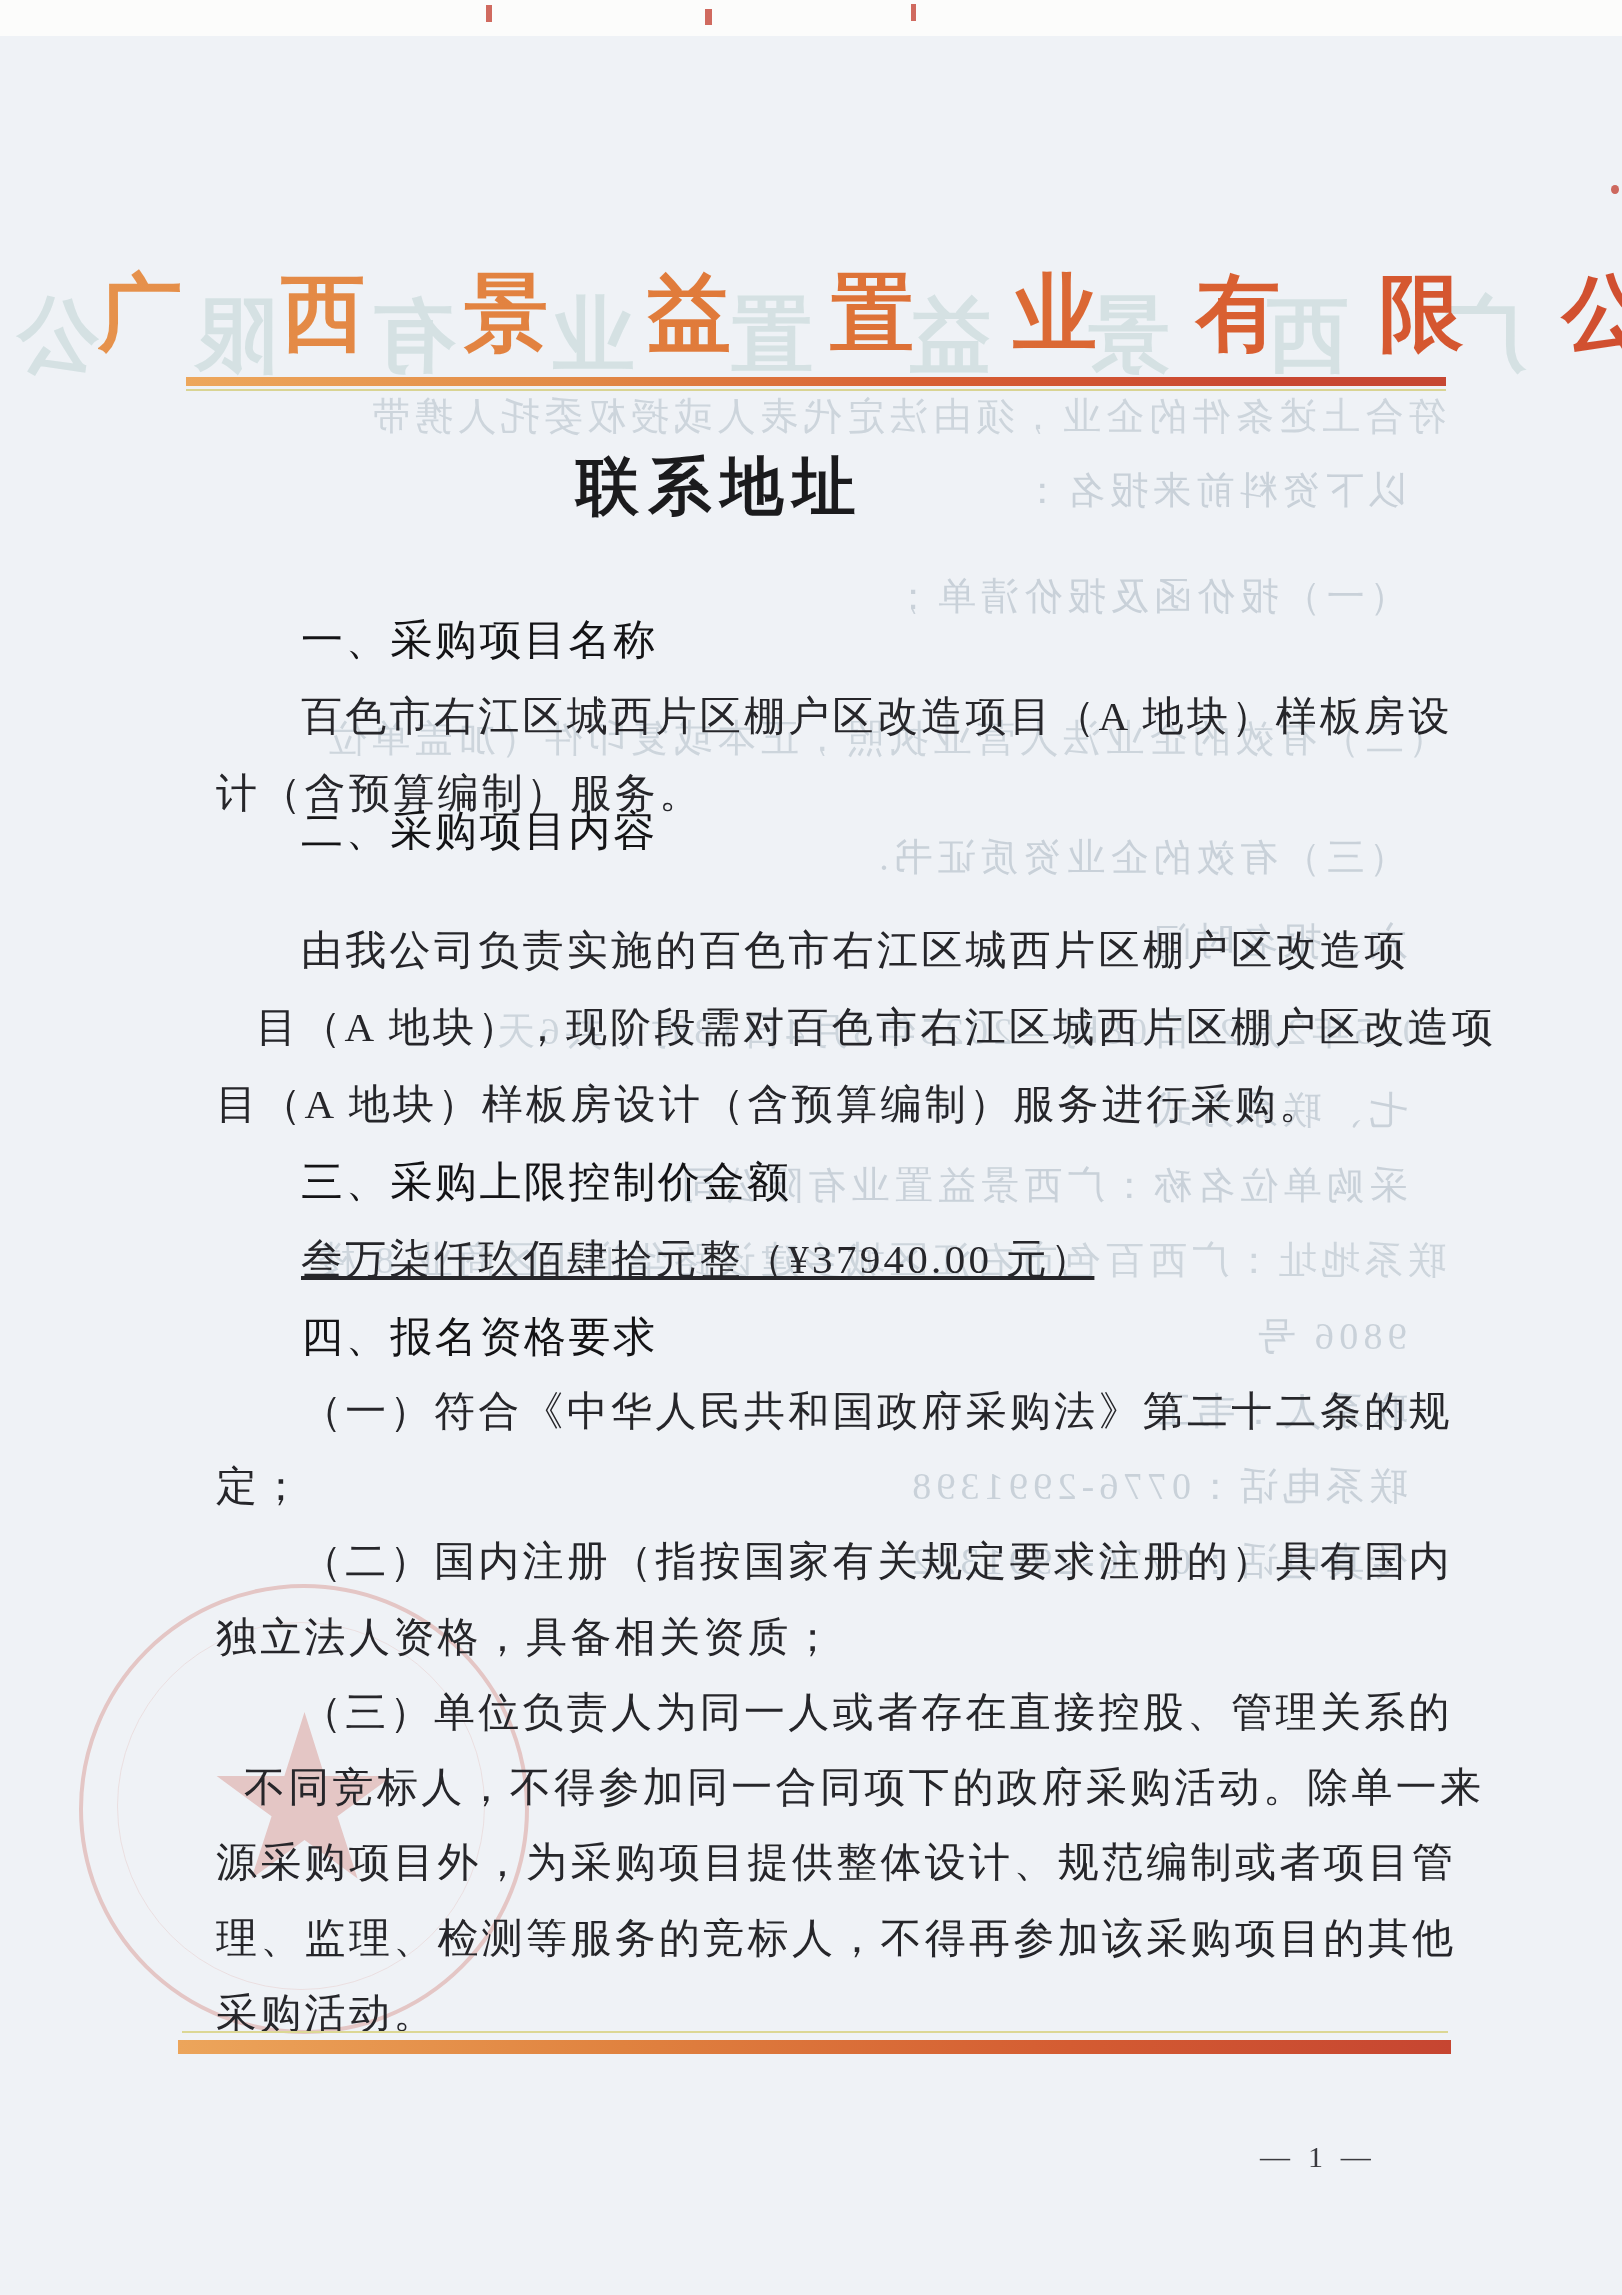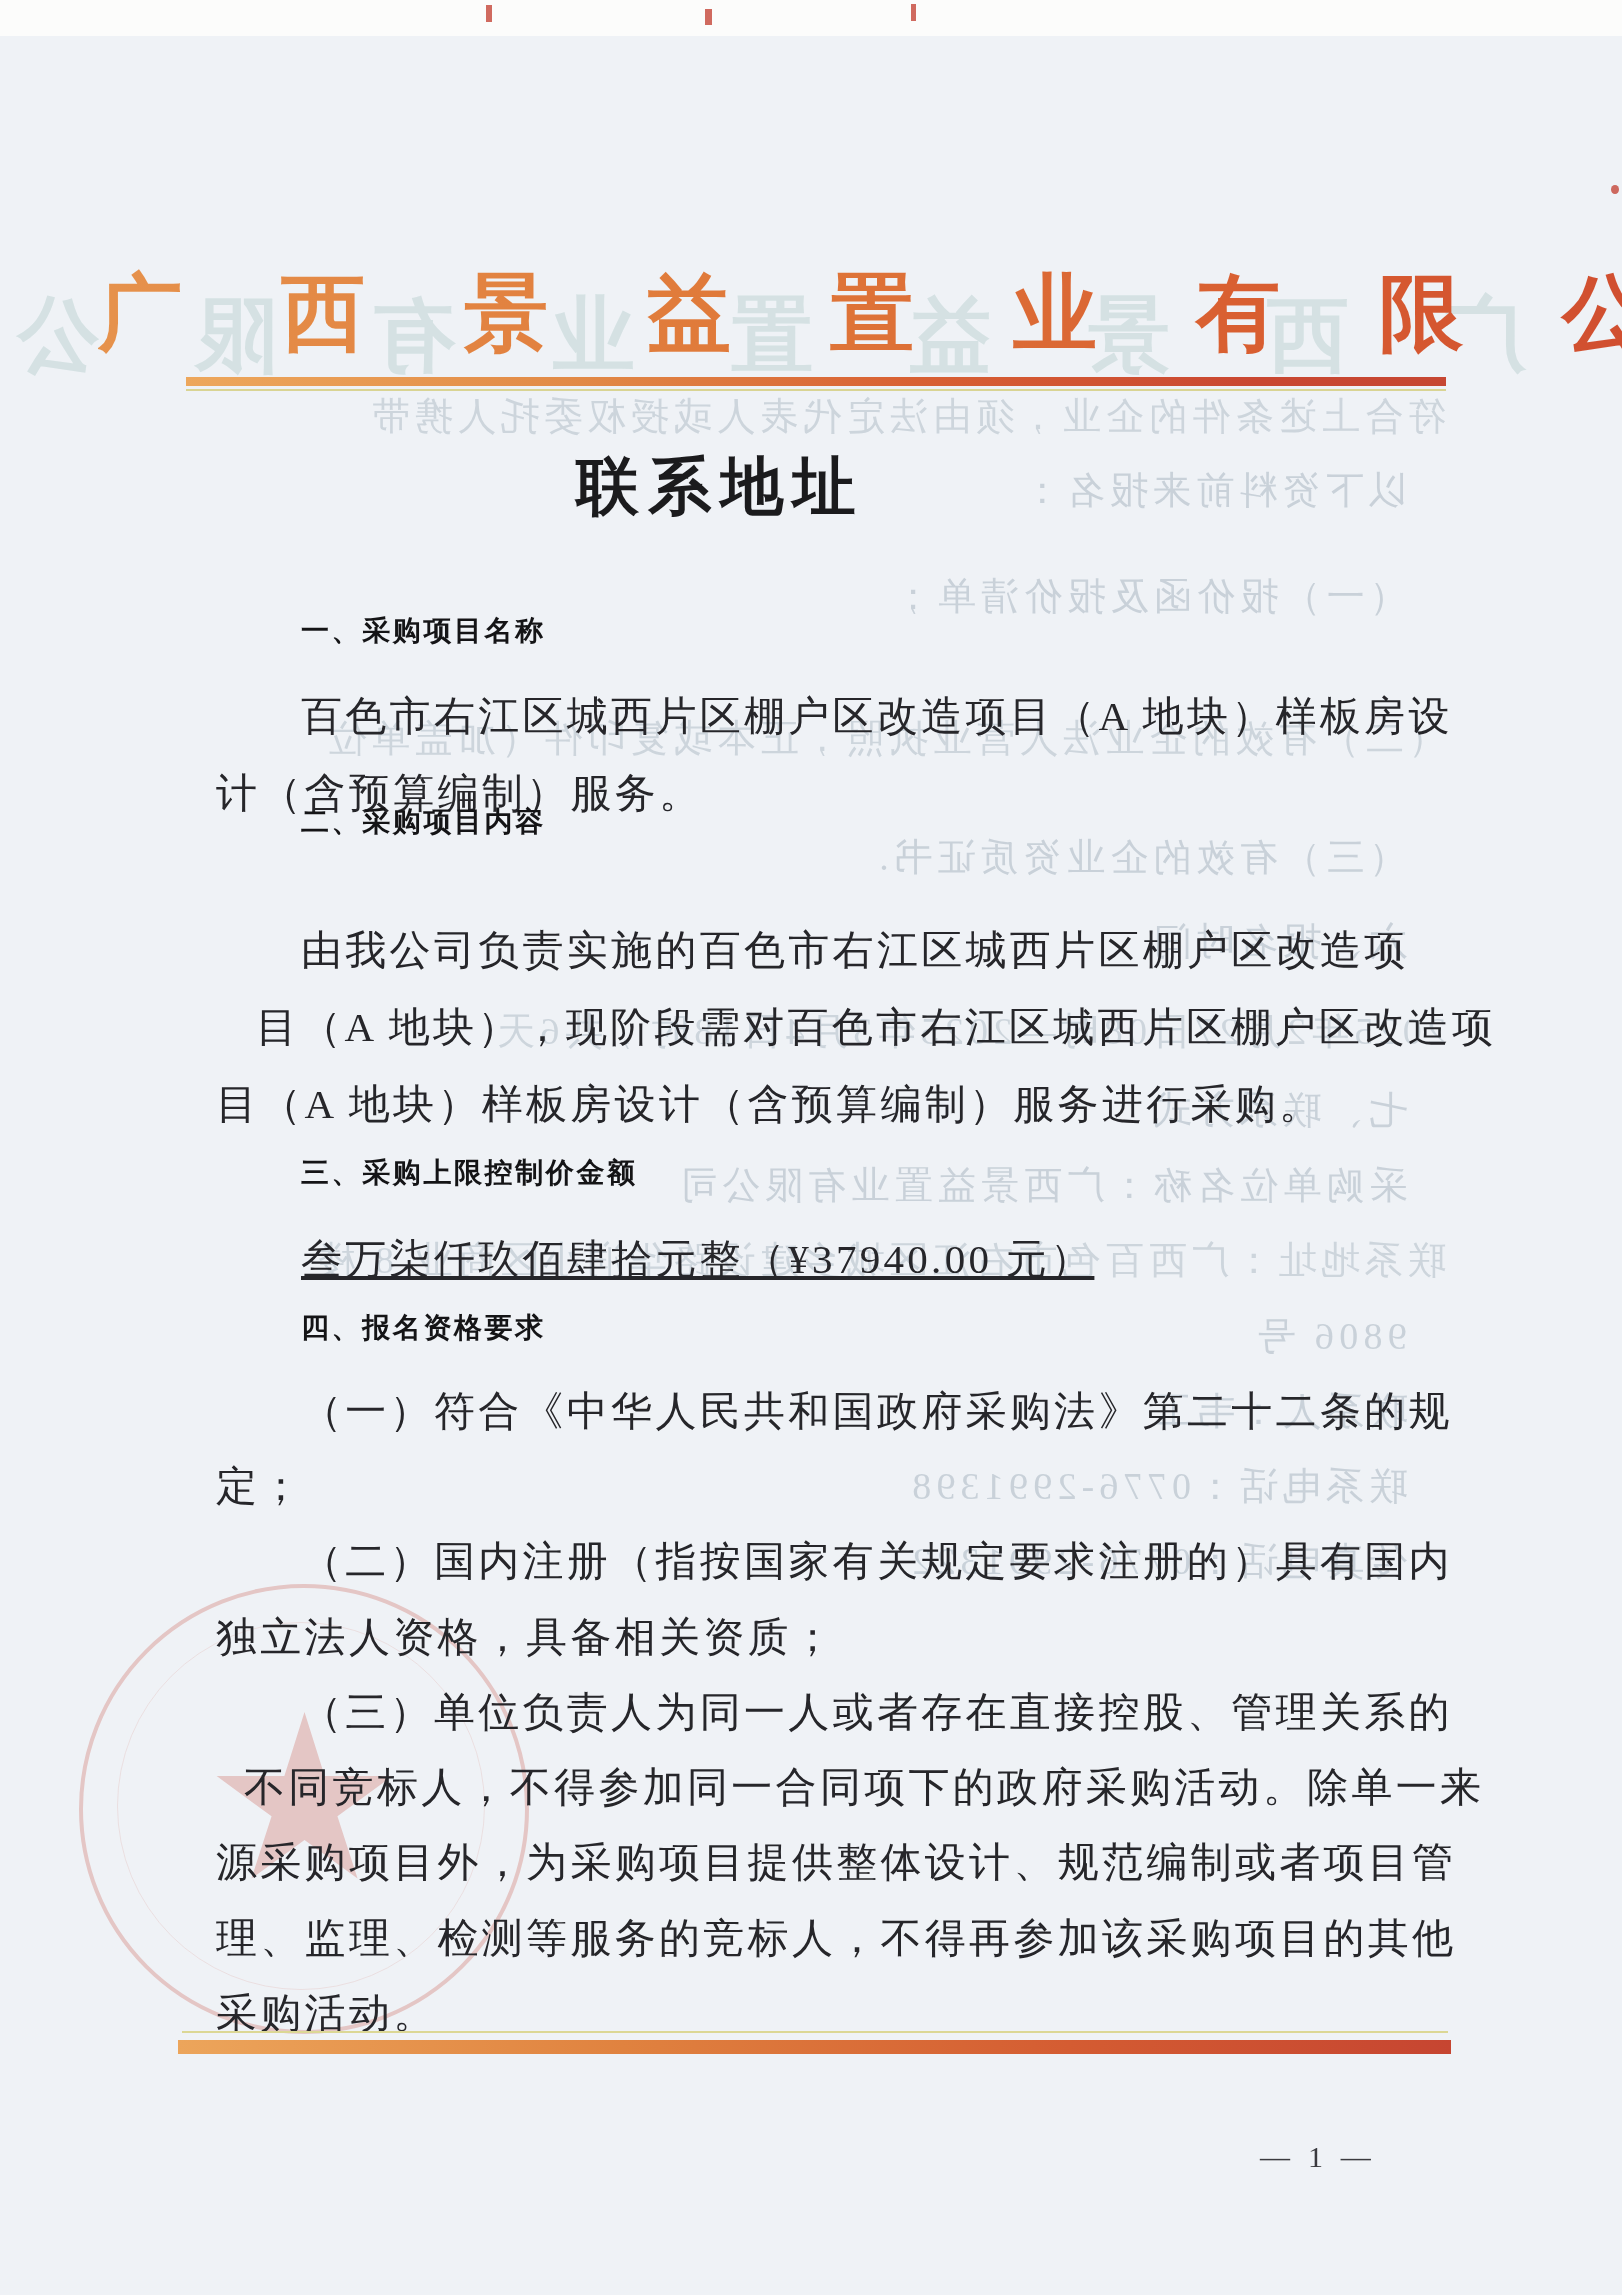--- a/index.html
+++ b/index.html
@@ -24,21 +24,21 @@
   .header-thinline{position:absolute;left:186px;top:389px;width:1260px;height:2px;background:#d9d493;}
   
   .doc-title{
     position:absolute;left:576px;top:444px;
     font-size:63px;font-weight:bold;letter-spacing:9.2px;color:#1b1b1d;white-space:nowrap;
     font-family:"Liberation Serif","DejaVu Serif",serif;
   }
   
   .line{position:absolute;left:216px;font-size:41px;color:#26262a;letter-spacing:3.3px;white-space:nowrap;}
   .line.ind{left:301px;}
-  .line.h{font-family:"Liberation Sans","DejaVu Sans",sans-serif;font-weight:bold;color:#141416;letter-spacing:2.6px;font-size:28px;}
+  .line.h{font-family:"Liberation Sans","DejaVu Sans",sans-serif;font-weight:normal;color:#141416;letter-spacing:2.6px;font-size:42px;}
   
   .footer-thinline{position:absolute;left:182px;top:2031px;width:1266px;height:2px;background:#dcd795;}
   .footer-bar{position:absolute;left:178px;top:2040px;width:1273px;height:13.7px;
     background:linear-gradient(90deg,#eca55b,#e0823f 35%,#d45c32 70%,#c64531);}
   .page-number{position:absolute;left:1260px;top:2140px;font-size:30px;color:#3a3a3e;letter-spacing:5.2px;white-space:nowrap;}
   
   .bleed{
     position:absolute;transform:scaleX(-1);
     font-size:38px;letter-spacing:5.2px;white-space:nowrap;
     color:#a4b2bd;opacity:.5;pointer-events:none;

